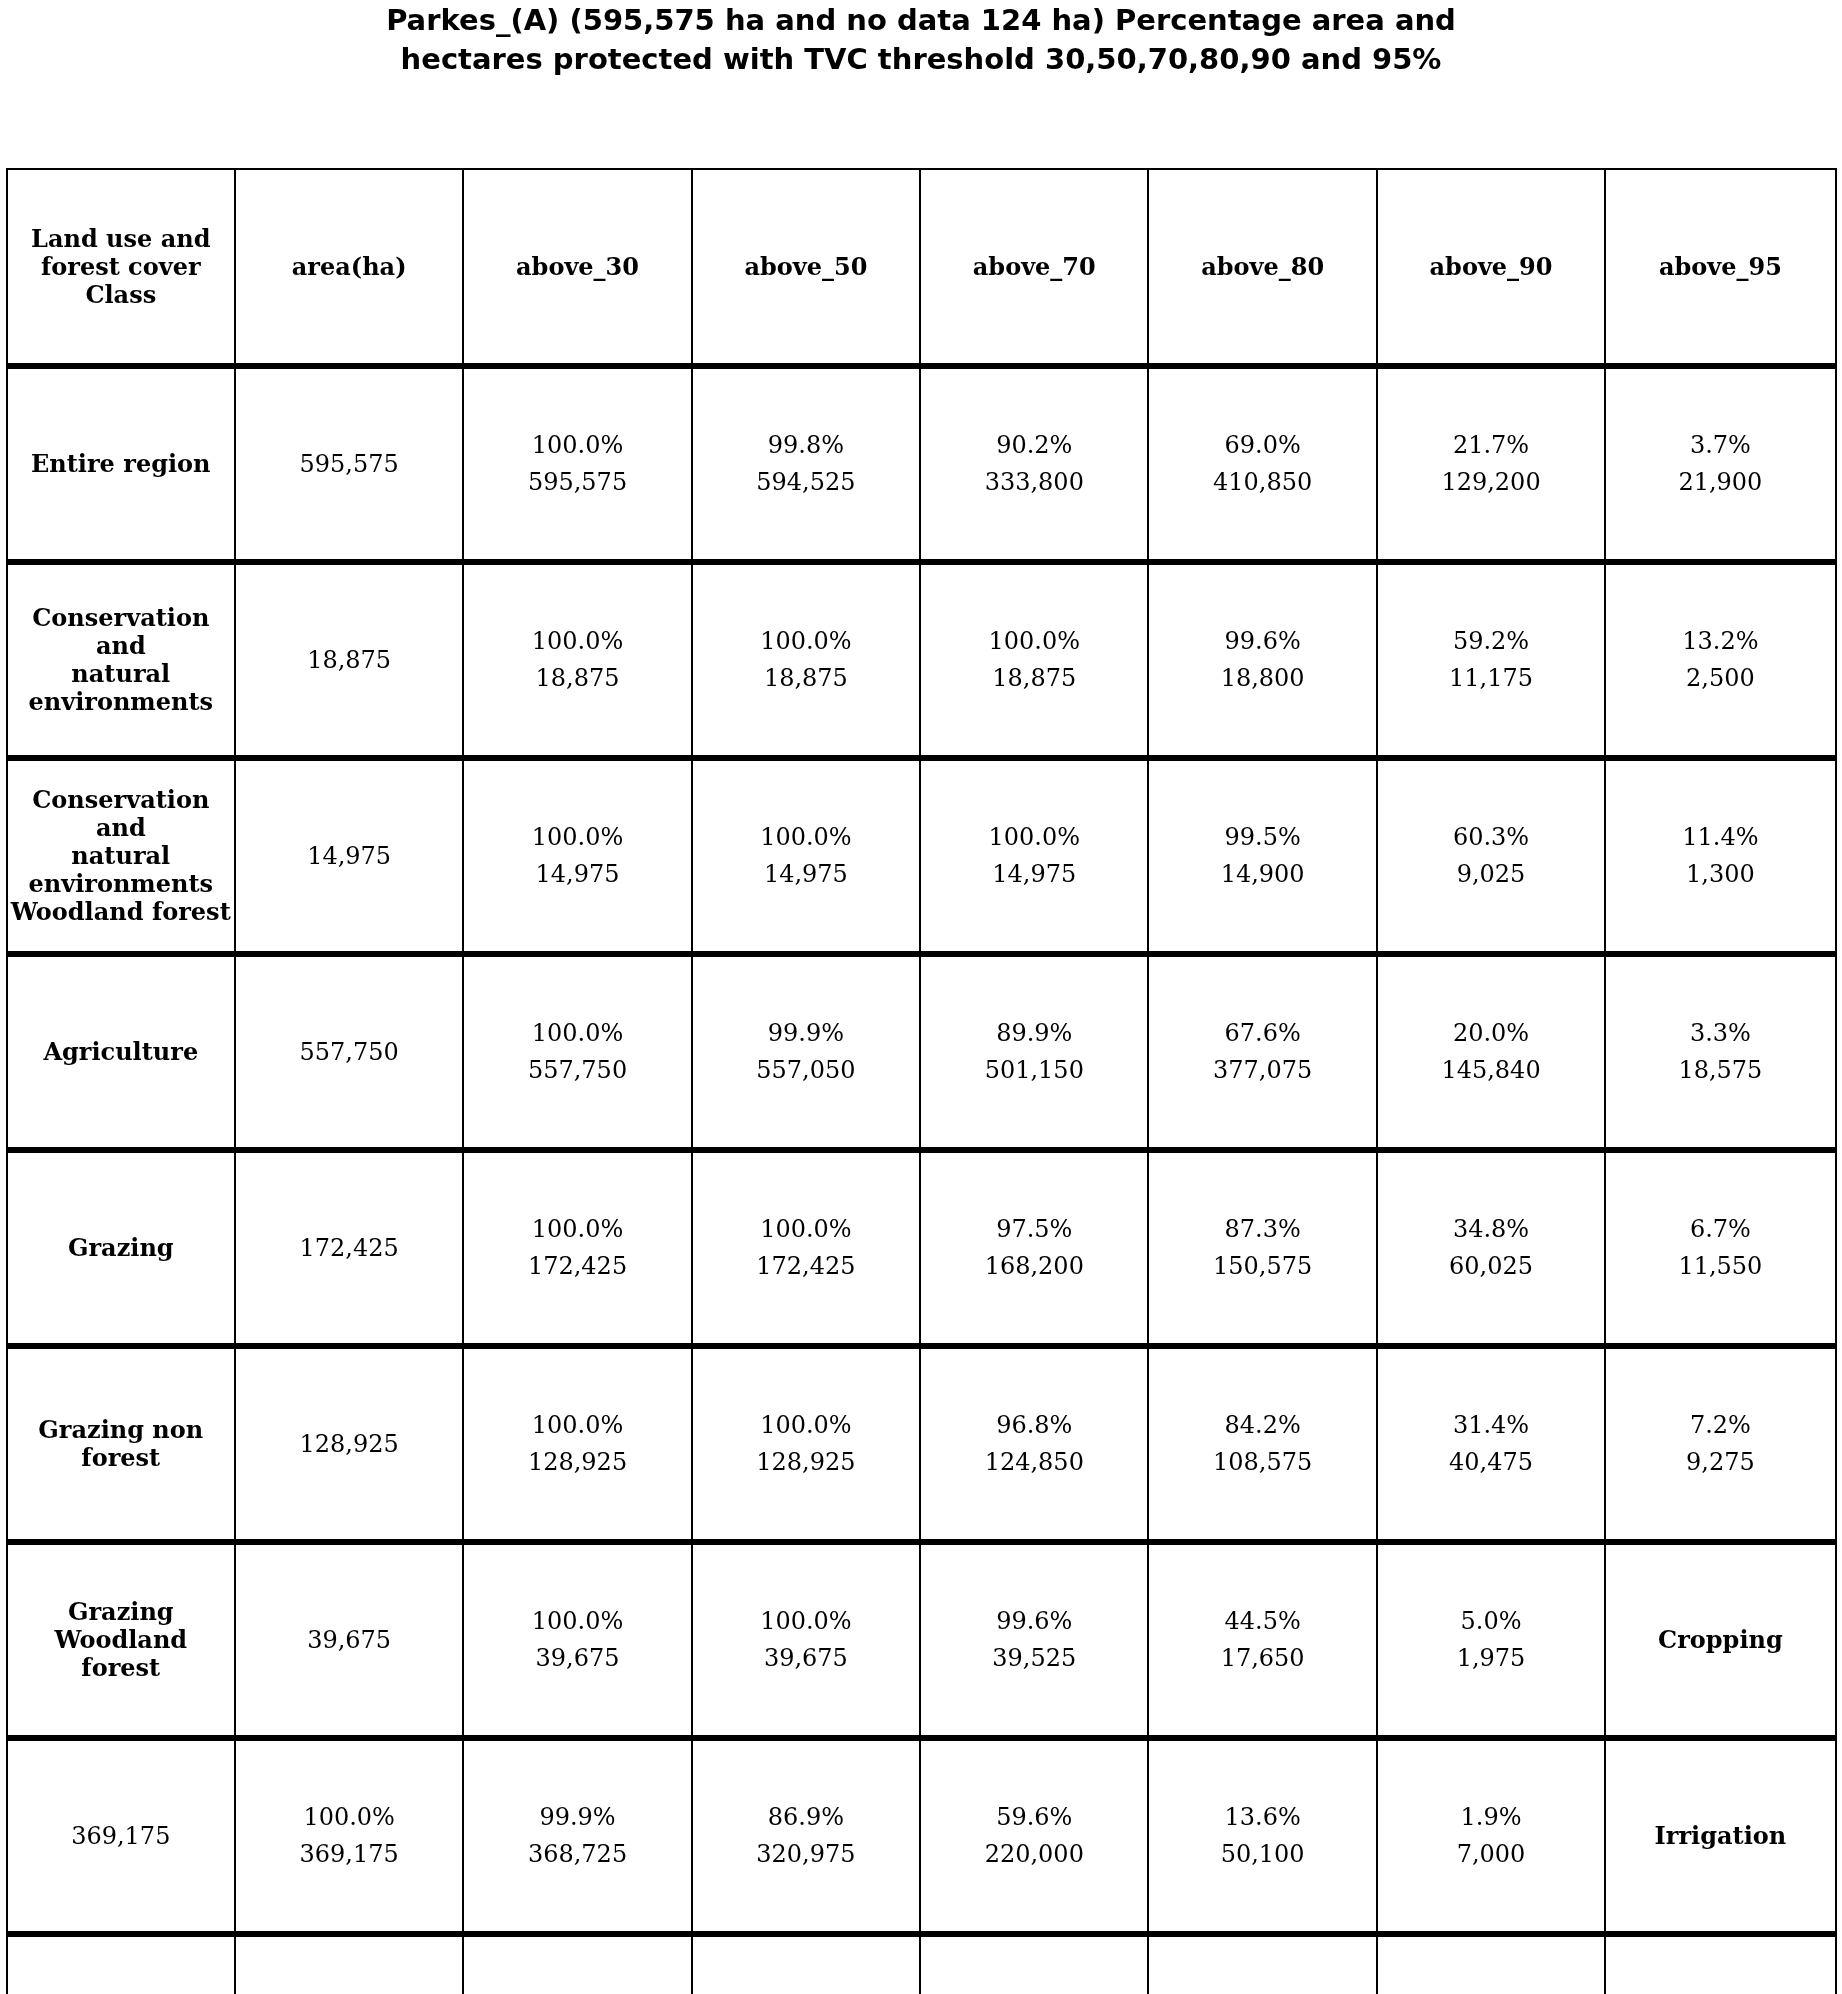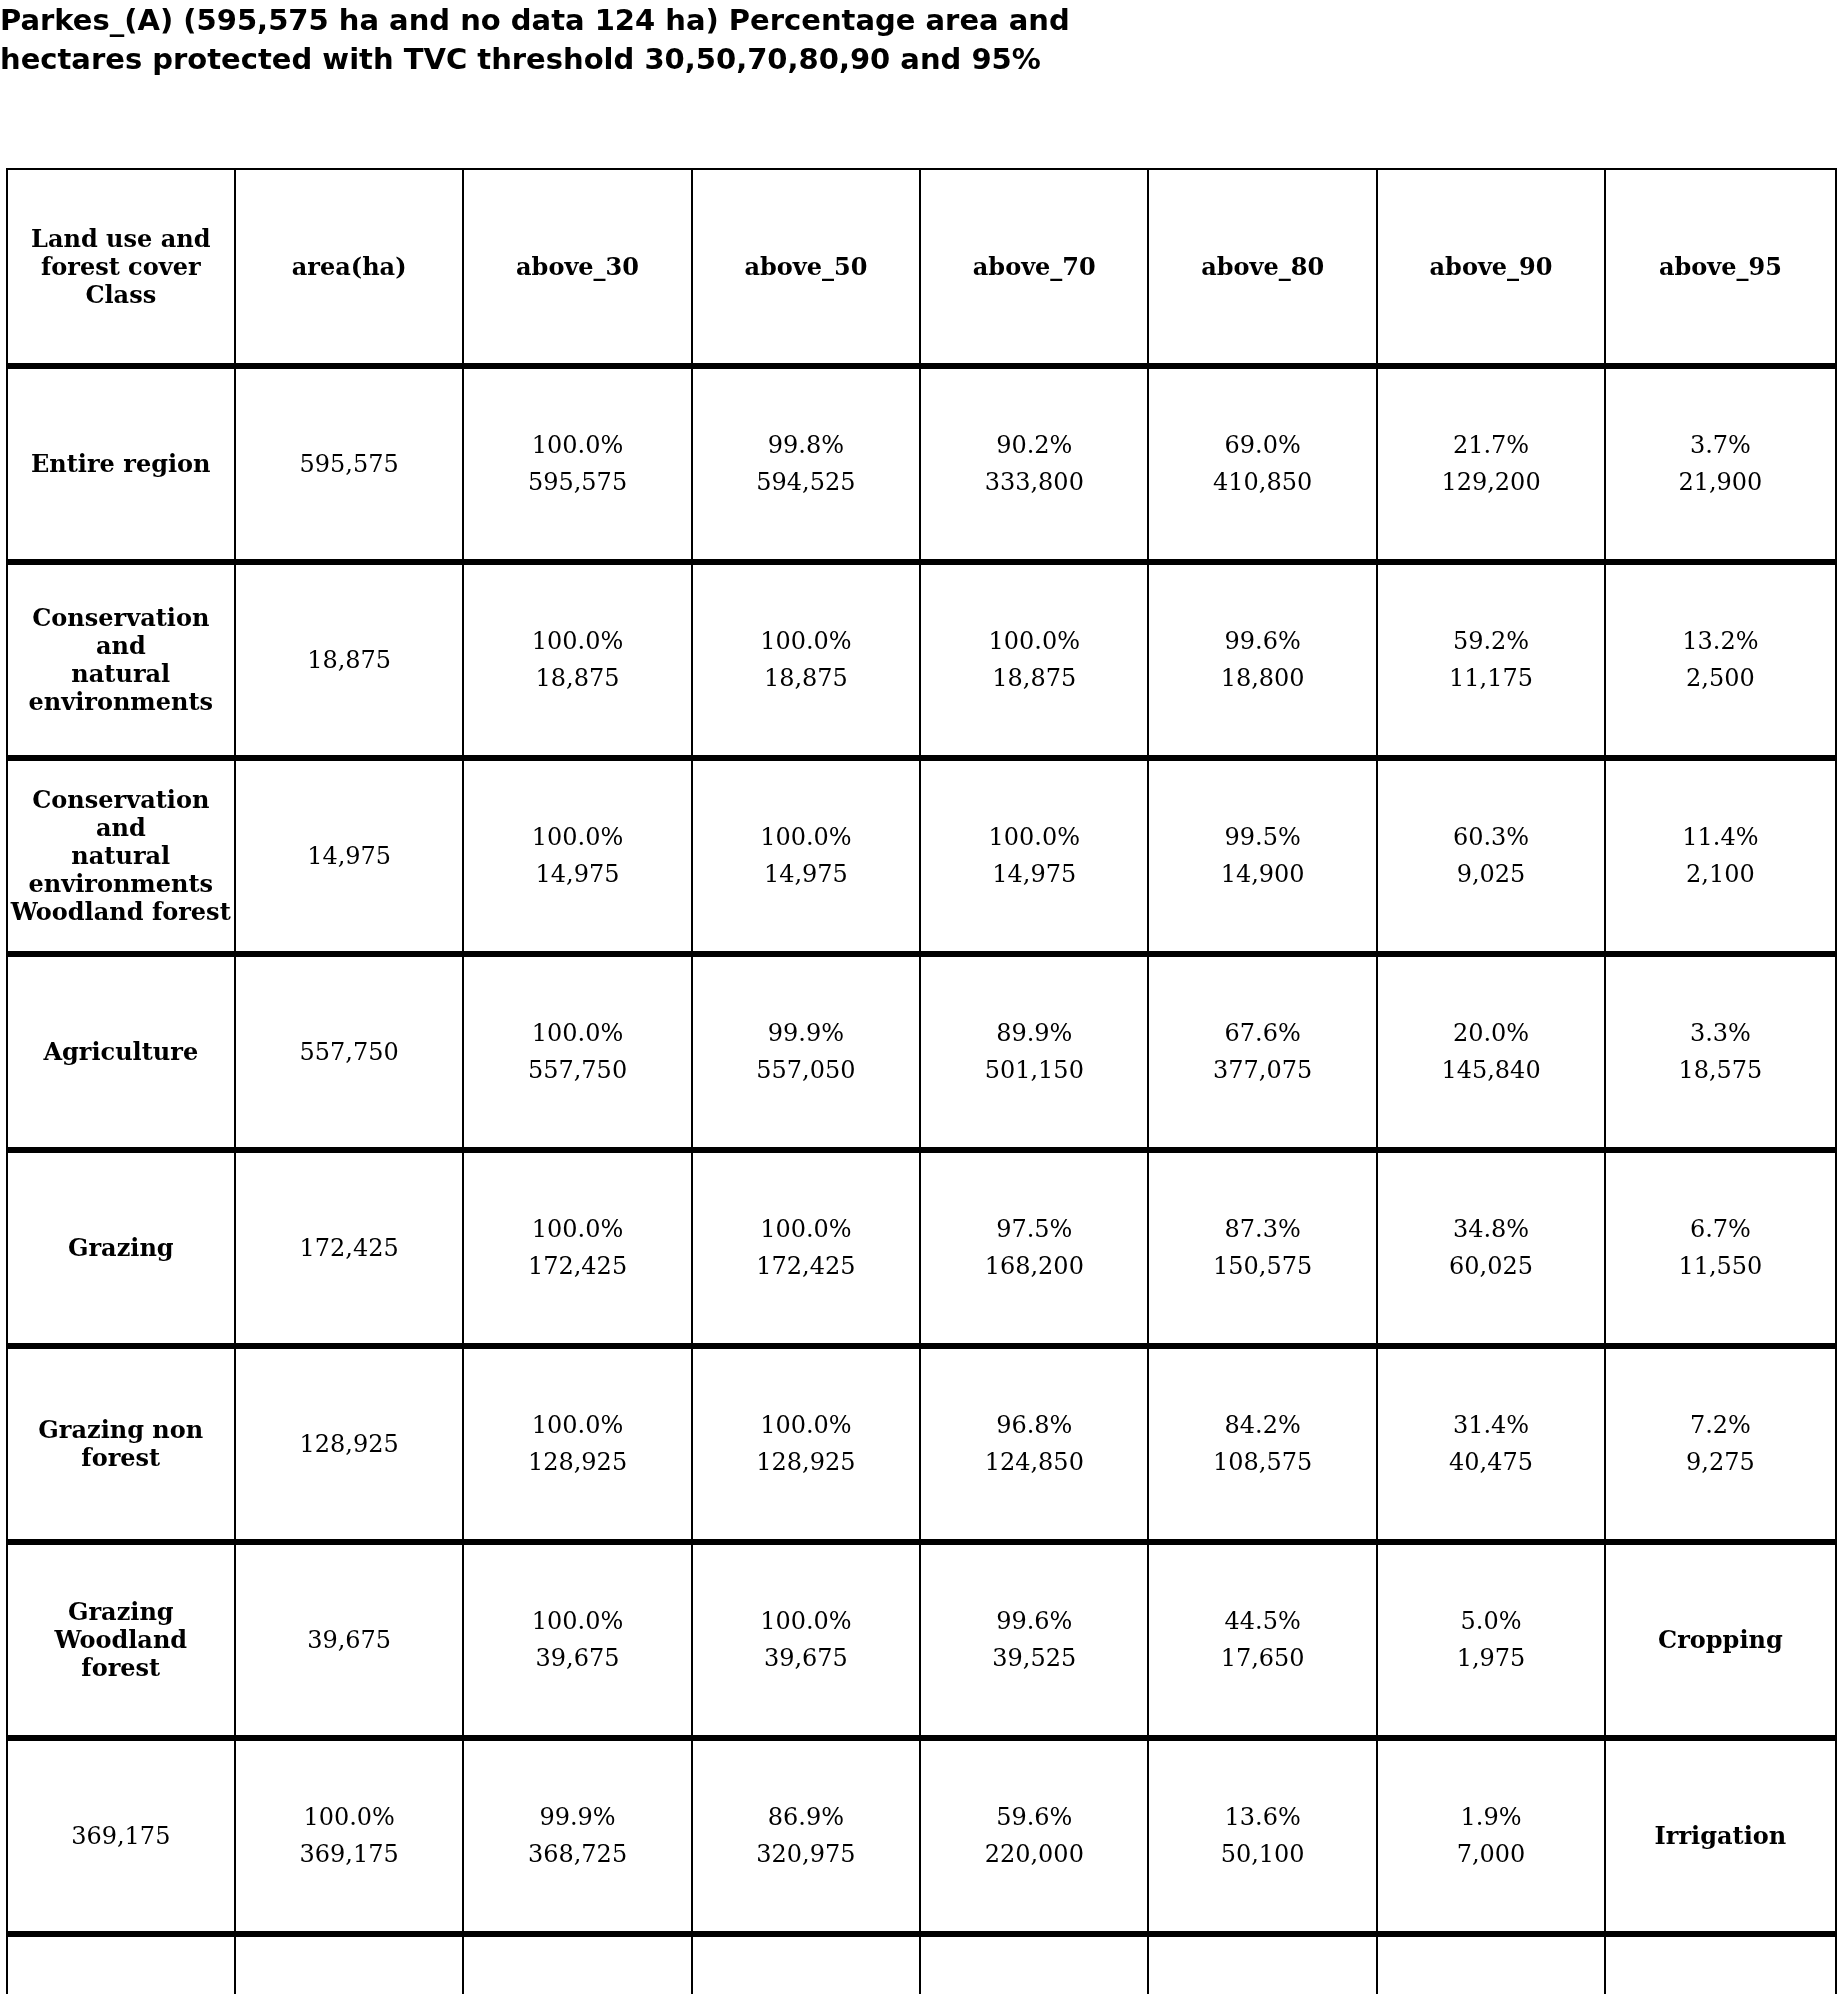--- a/index.html
+++ b/index.html
@@ -1,20 +1,20 @@
 <!DOCTYPE html>
 <html style="font-size:6.4px"><head>
 <meta charset="utf-8">
 <style>
   html,body{margin:0;padding:0;background:#fff;}
   .page{position:relative;width:1842px;height:2521px;background:#ffffff;overflow:hidden;
         font-family:"DejaVu Serif",serif;color:#000;}
 
   
-  .title{position:absolute;top:0.8px;left:0;width:100%;
+  .title{position:absolute;top:0.8px;left:0;width:100%;text-align:center;
          font-family:"DejaVu Sans",sans-serif;font-weight:bold;
          font-size:29px;line-height:39px;color:#000;}
 
   
   .tbl{position:absolute;left:5.6px;top:168px;width:1831px;height:2158px;
        display:grid;grid-template-columns:repeat(8,1fr);
        grid-template-rows:199px repeat(9,196px) 1fr;
        border:2.4px solid #000;border-bottom:none;box-sizing:border-box;background:#fff;}
   .cell{border-right:2.4px solid #000;border-bottom:6.4px solid #000;box-sizing:border-box;
         display:flex;flex-direction:column;justify-content:center;align-items:center;
@@ -119,21 +119,21 @@
       <div class="cell num">
         <div>99.5%</div>
         <div>14,900</div>
       </div>
       <div class="cell num">
         <div>60.3%</div>
         <div>9,025</div>
       </div>
       <div class="cell num">
         <div>11.4%</div>
-        <div>2,100</div>
+        <div>1,300</div>
       </div>
       <div class="cell lab">Agriculture</div>
       <div class="cell num">557,750</div>
       <div class="cell num">
         <div>100.0%</div>
         <div>557,750</div>
       </div>
       <div class="cell num">
         <div>99.9%</div>
         <div>557,050</div>

